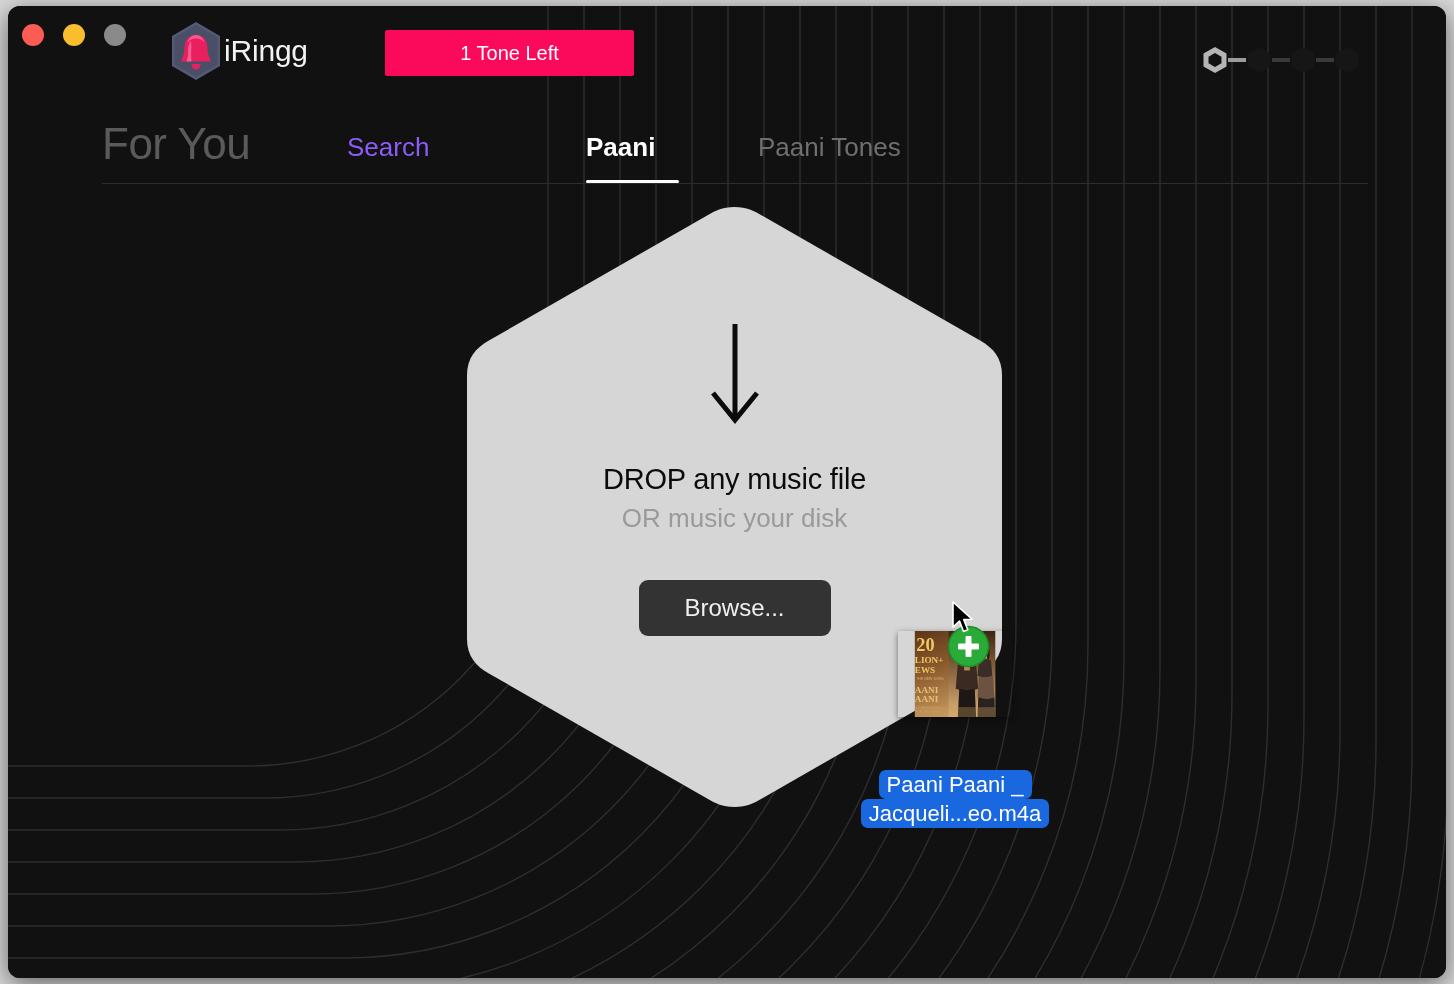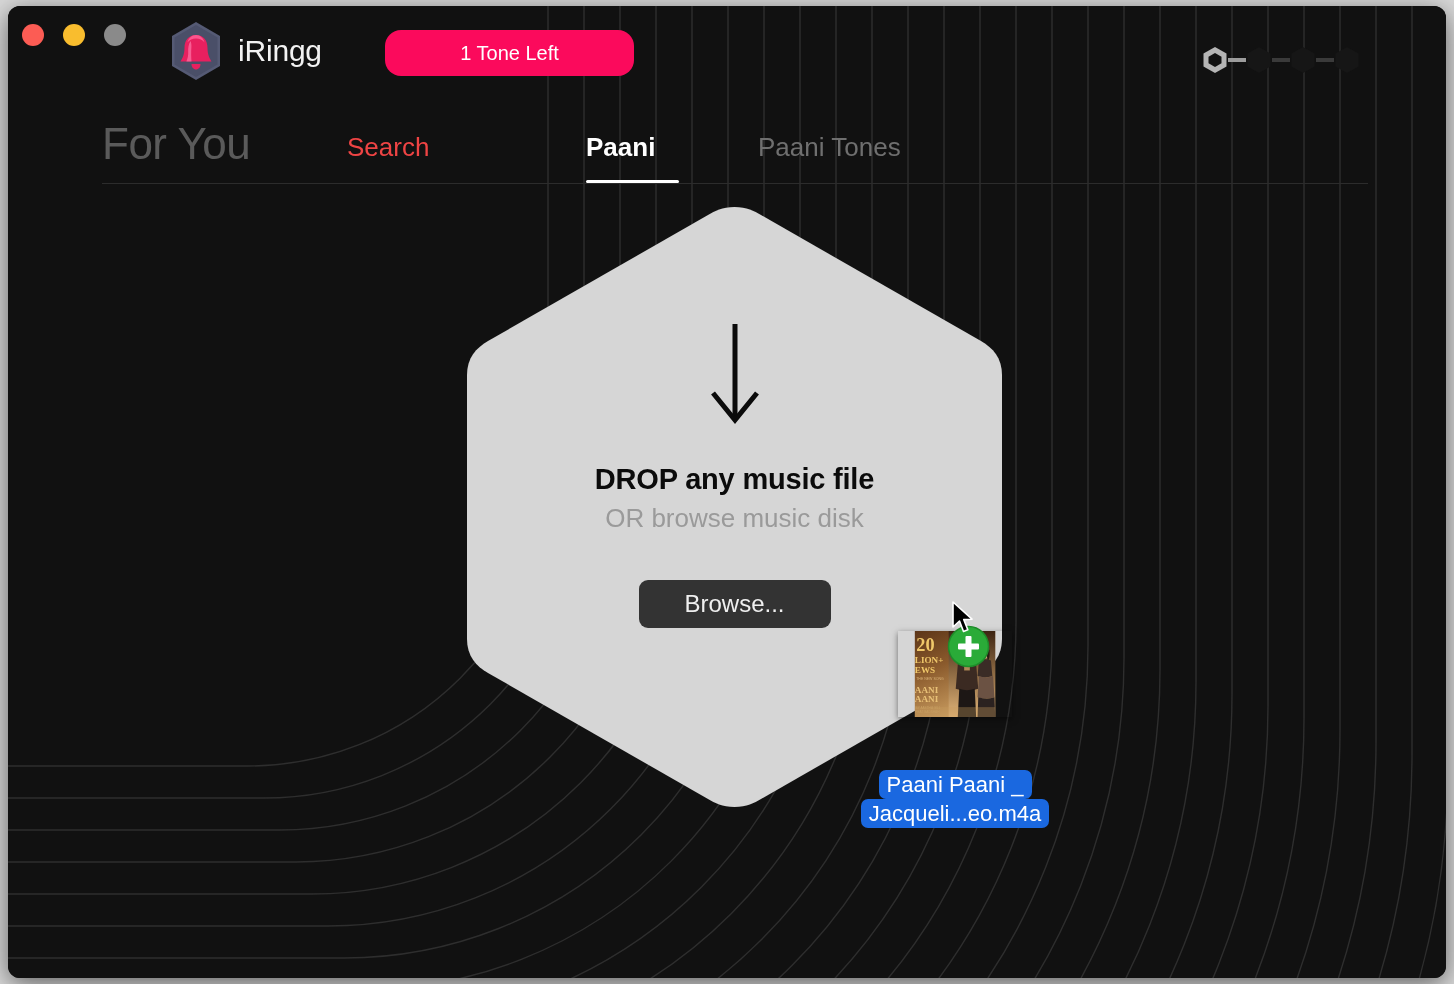--- a/index.html
+++ b/index.html
@@ -55,37 +55,36 @@
   .tl-red    { background: #fc5c54; }
   .tl-yellow { background: #f9bd2e; }
   .tl-gray   { background: #8a8a8a; }
 
   #brand {
     position: absolute;
     left: 160px;
     top: 14px;
     display: flex;
     align-items: center;
-    gap: 14px;
   }
   #app-logo { width: 56px; height: 62px; display:block; }
   #app-title {
     color: #f2f2f2;
     font-size: 30px;
     font-weight: 400;
     letter-spacing: -0.2px;
   }
 
   #tone-badge {
     position: absolute;
     left: 377px;
     top: 24px;
     width: 249px;
     height: 46px;
-    border-radius: 16px;
+    border-radius: 2px;
     background: #fb0a5c;
     color: #ffffff;
     display: flex;
     align-items: center;
     justify-content: center;
     font-size: 20px;
     font-weight: 400;
     cursor: pointer;
   }
 
@@ -124,21 +123,21 @@
     white-space: nowrap;
   }
   #tab-for-you {
     left: 0;
     bottom: 14px;
     font-size: 44px;
     font-weight: normal;
     color: #5a5a5a;
     letter-spacing: -0.5px;
   }
-  #tab-search  { left: 245px; font-size: 26px; color: #ef4444; }
+  #tab-search  { left: 245px; font-size: 26px; color: #8b5cf6; }
   #tab-browse  { left: 484px; font-size: 26px; color: #ffffff; font-weight: bold; }
   #tab-your-tones { left: 656px; font-size: 26px; color: #6f6f6f; }
 
   #tab-underline {
     position: absolute;
     left: 484px;
     bottom: 0px;
     width: 93px;
     height: 3px;
     background: #ffffff;
@@ -173,33 +172,33 @@
     align-items: center;
   }
   #down-arrow {
     margin-top: 118px;
     width: 56px;
     height: 104px;
   }
   #drop-title {
     margin-top: 38px;
     font-size: 29px;
-    font-weight: bold;
+    font-weight: normal;
     color: #0b0b0b;
     letter-spacing: -0.2px;
   }
   #drop-subtitle {
     margin-top: 7px;
     font-size: 26px;
     color: #9a9a9a;
   }
   #browse-button {
     margin-top: 46px;
     width: 192px;
-    height: 48px;
+    height: 56px;
     border-radius: 9px;
     background: #333333;
     color: #efefef;
     font-size: 24px;
     display: flex;
     align-items: center;
     justify-content: center;
     cursor: pointer;
     border: none;
     font-family: "Liberation Sans", sans-serif;
@@ -378,21 +377,21 @@
                C4 155 13 145 25 138
                L245 12
                C252 8 259 4 271.5 4 Z" fill="#d6d6d6"></path>
     </svg>
     <div id="drop-content">
       <svg id="down-arrow" viewBox="0 0 56 104">
         <line x1="28" y1="3" x2="28" y2="96" stroke="#0b0b0b" stroke-width="5"></line>
         <polyline points="6,72 28,99 50,72" fill="none" stroke="#0b0b0b" stroke-width="5" stroke-linecap="butt" stroke-linejoin="miter"></polyline>
       </svg>
       <div id="drop-title">DROP any music file</div>
-      <div id="drop-subtitle">OR browse music disk</div>
+      <div id="drop-subtitle">OR music your disk</div>
       <button id="browse-button">Browse...</button>
     </div>
   </div>
 
   <div id="drag-ghost">
     <div id="album-art">
       <svg viewBox="0 0 114 122">
         <defs>
           <linearGradient id="artbg" x1="0" y1="0" x2="0.4" y2="1">
             <stop offset="0%" stop-color="#5c3518"></stop>

